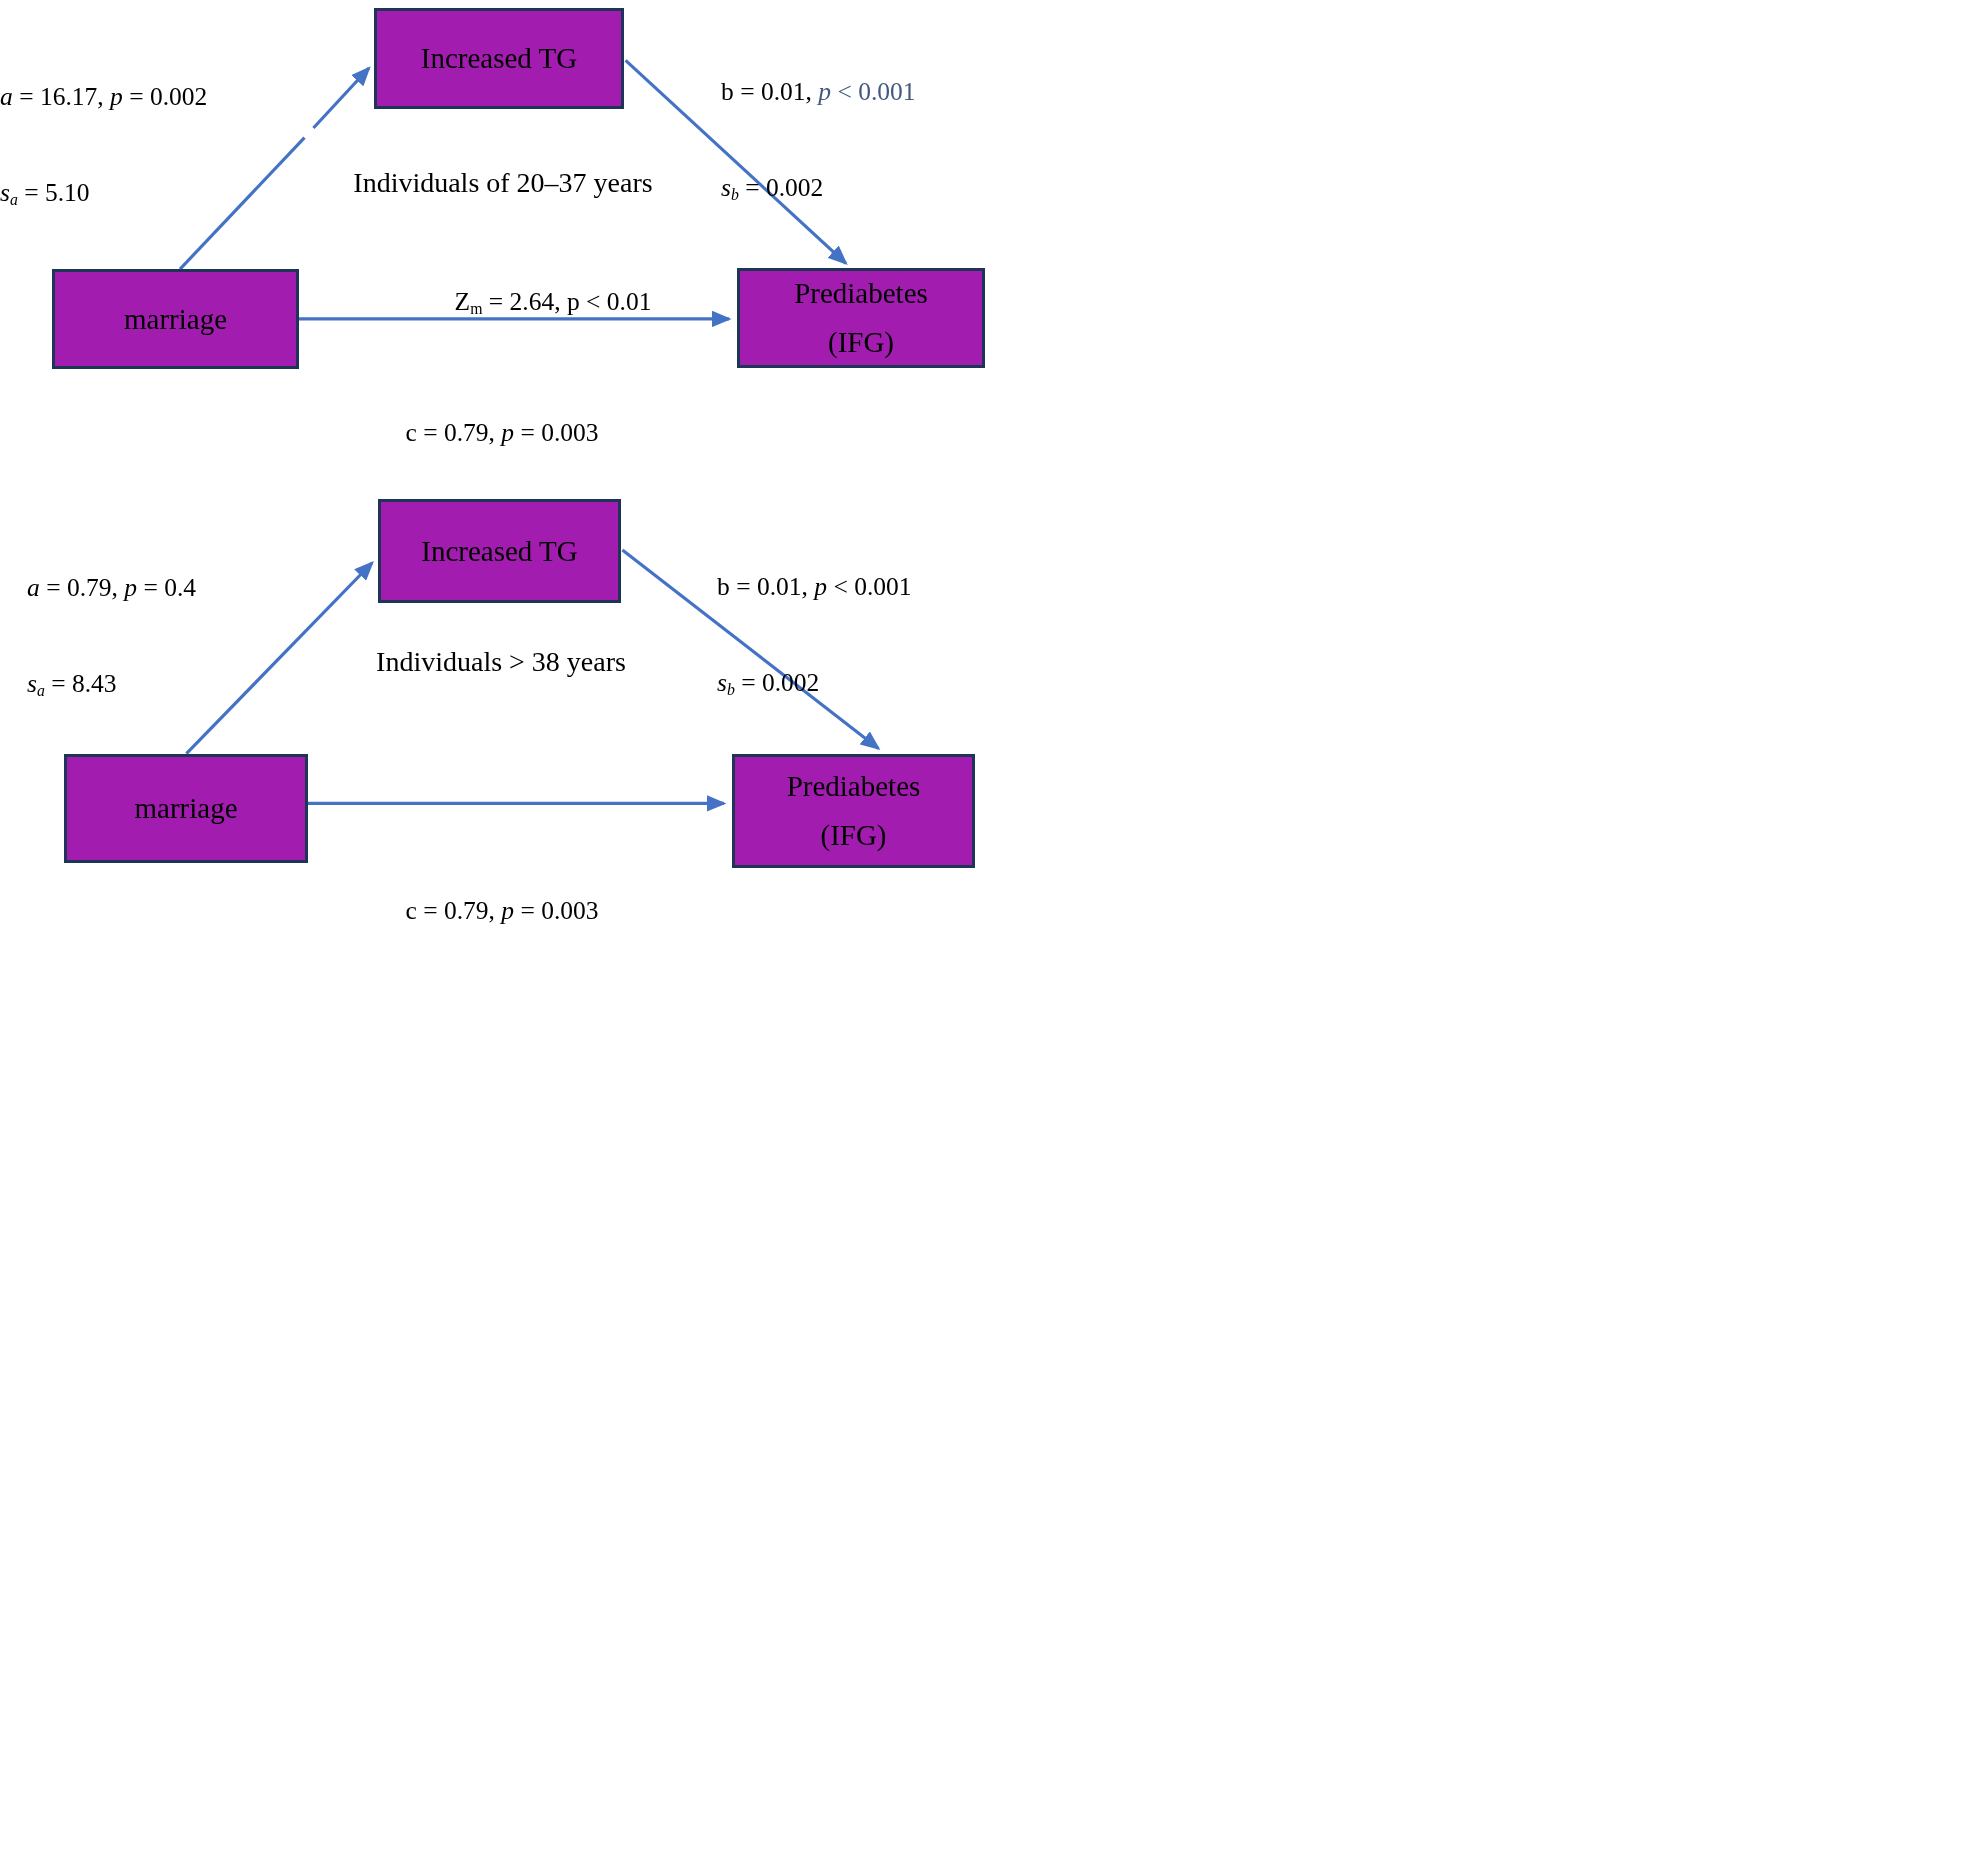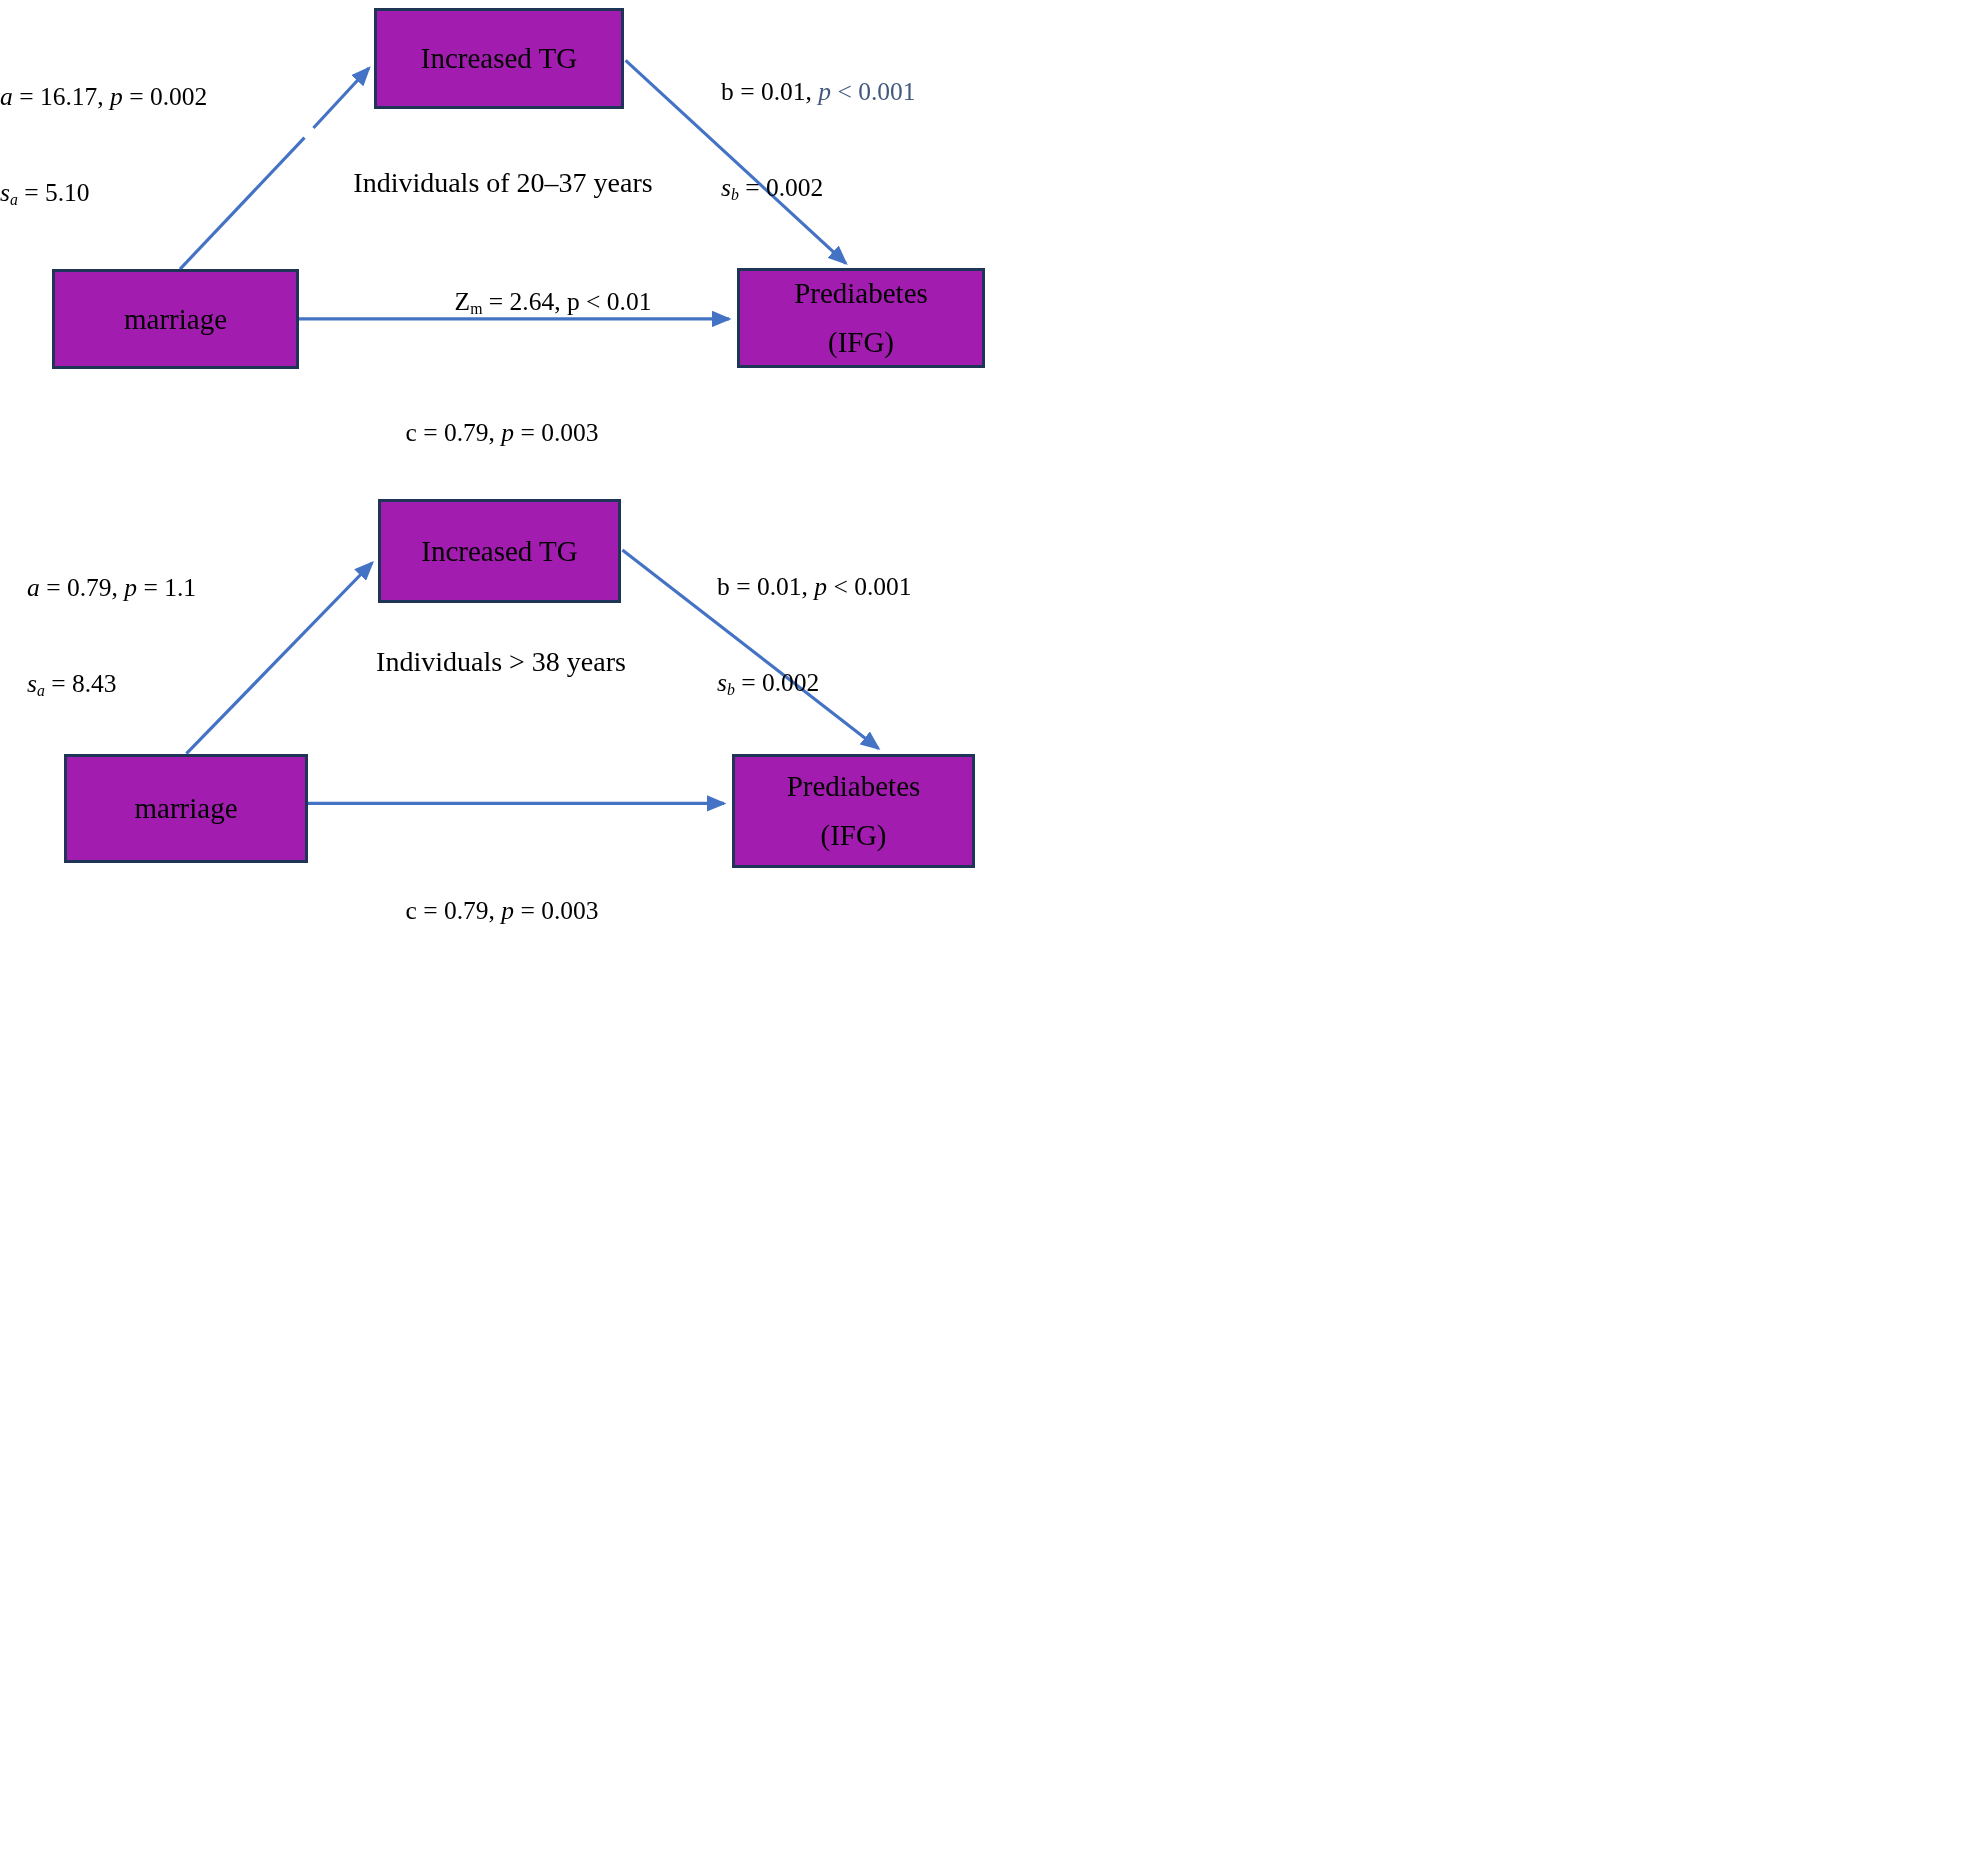--- a/index.html
+++ b/index.html
@@ -81,21 +81,21 @@
     <div class="bx">Prediabetes</div>
     <div class="bx">(IFG)</div>
   </div>
 
   <div class="stat ctr clines" style="left:502px;top:356px;">
     <div class="line"><span>c</span><span> = 0.79, </span><span class="v">p</span><span> = 0.003</span></div>
     <div class="line"><span>c′</span><span> = 0.66, </span><span class="v">p</span><span> = 0.016</span></div>
   </div>
 
   <div class="stat" style="left:27px;top:510px;">
-    <div class="line"><span class="v">a</span><span> = 0.79, </span><span class="v">p</span><span> = 1.1</span></div>
+    <div class="line"><span class="v">a</span><span> = 0.79, </span><span class="v">p</span><span> = 0.4</span></div>
     <div class="line"><span class="v">s</span><span class="sub v">a</span><span> = 8.43</span></div>
   </div>
 
   <div class="node" style="left:378px;top:499px;width:243px;height:104px;">
     <div class="bx">Increased TG</div>
   </div>
 
   <div class="stat" style="left:717px;top:509px;">
     <div class="line"><span>b</span><span> = 0.01, </span><span class="v">p</span><span> &lt; 0.001</span></div>
     <div class="line"><span class="v">s</span><span class="sub v">b</span><span> = 0.002</span></div>

